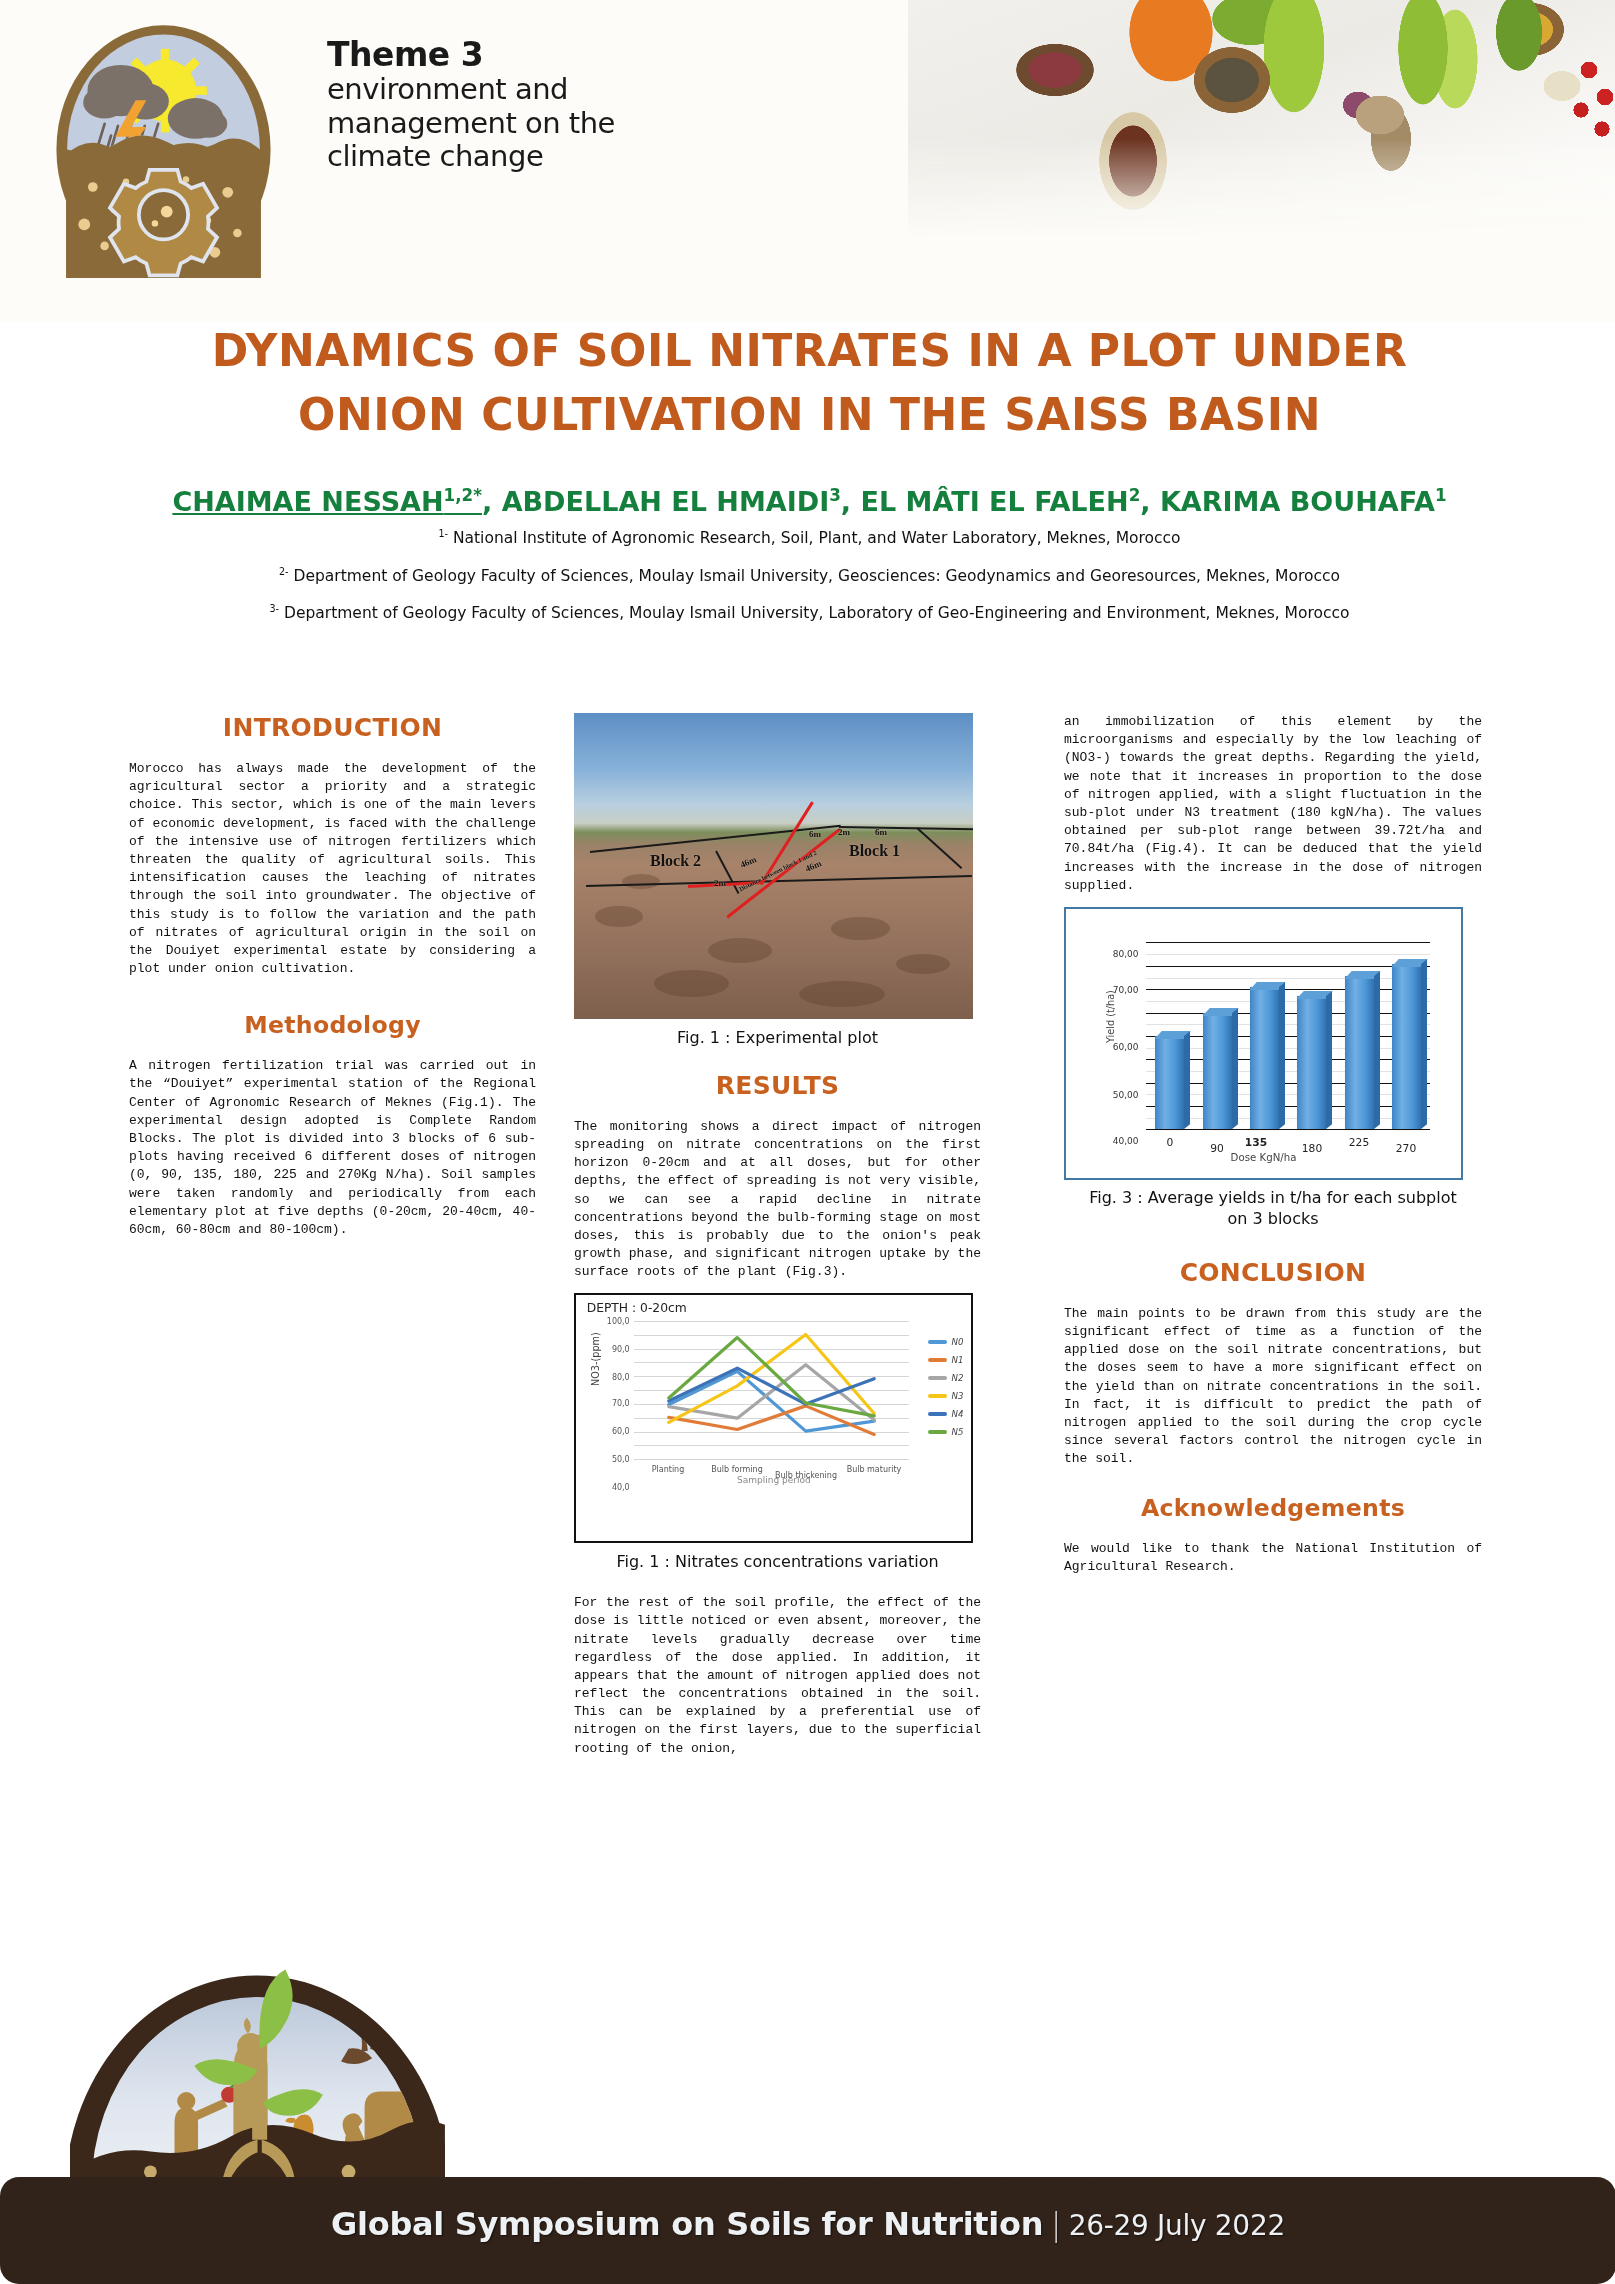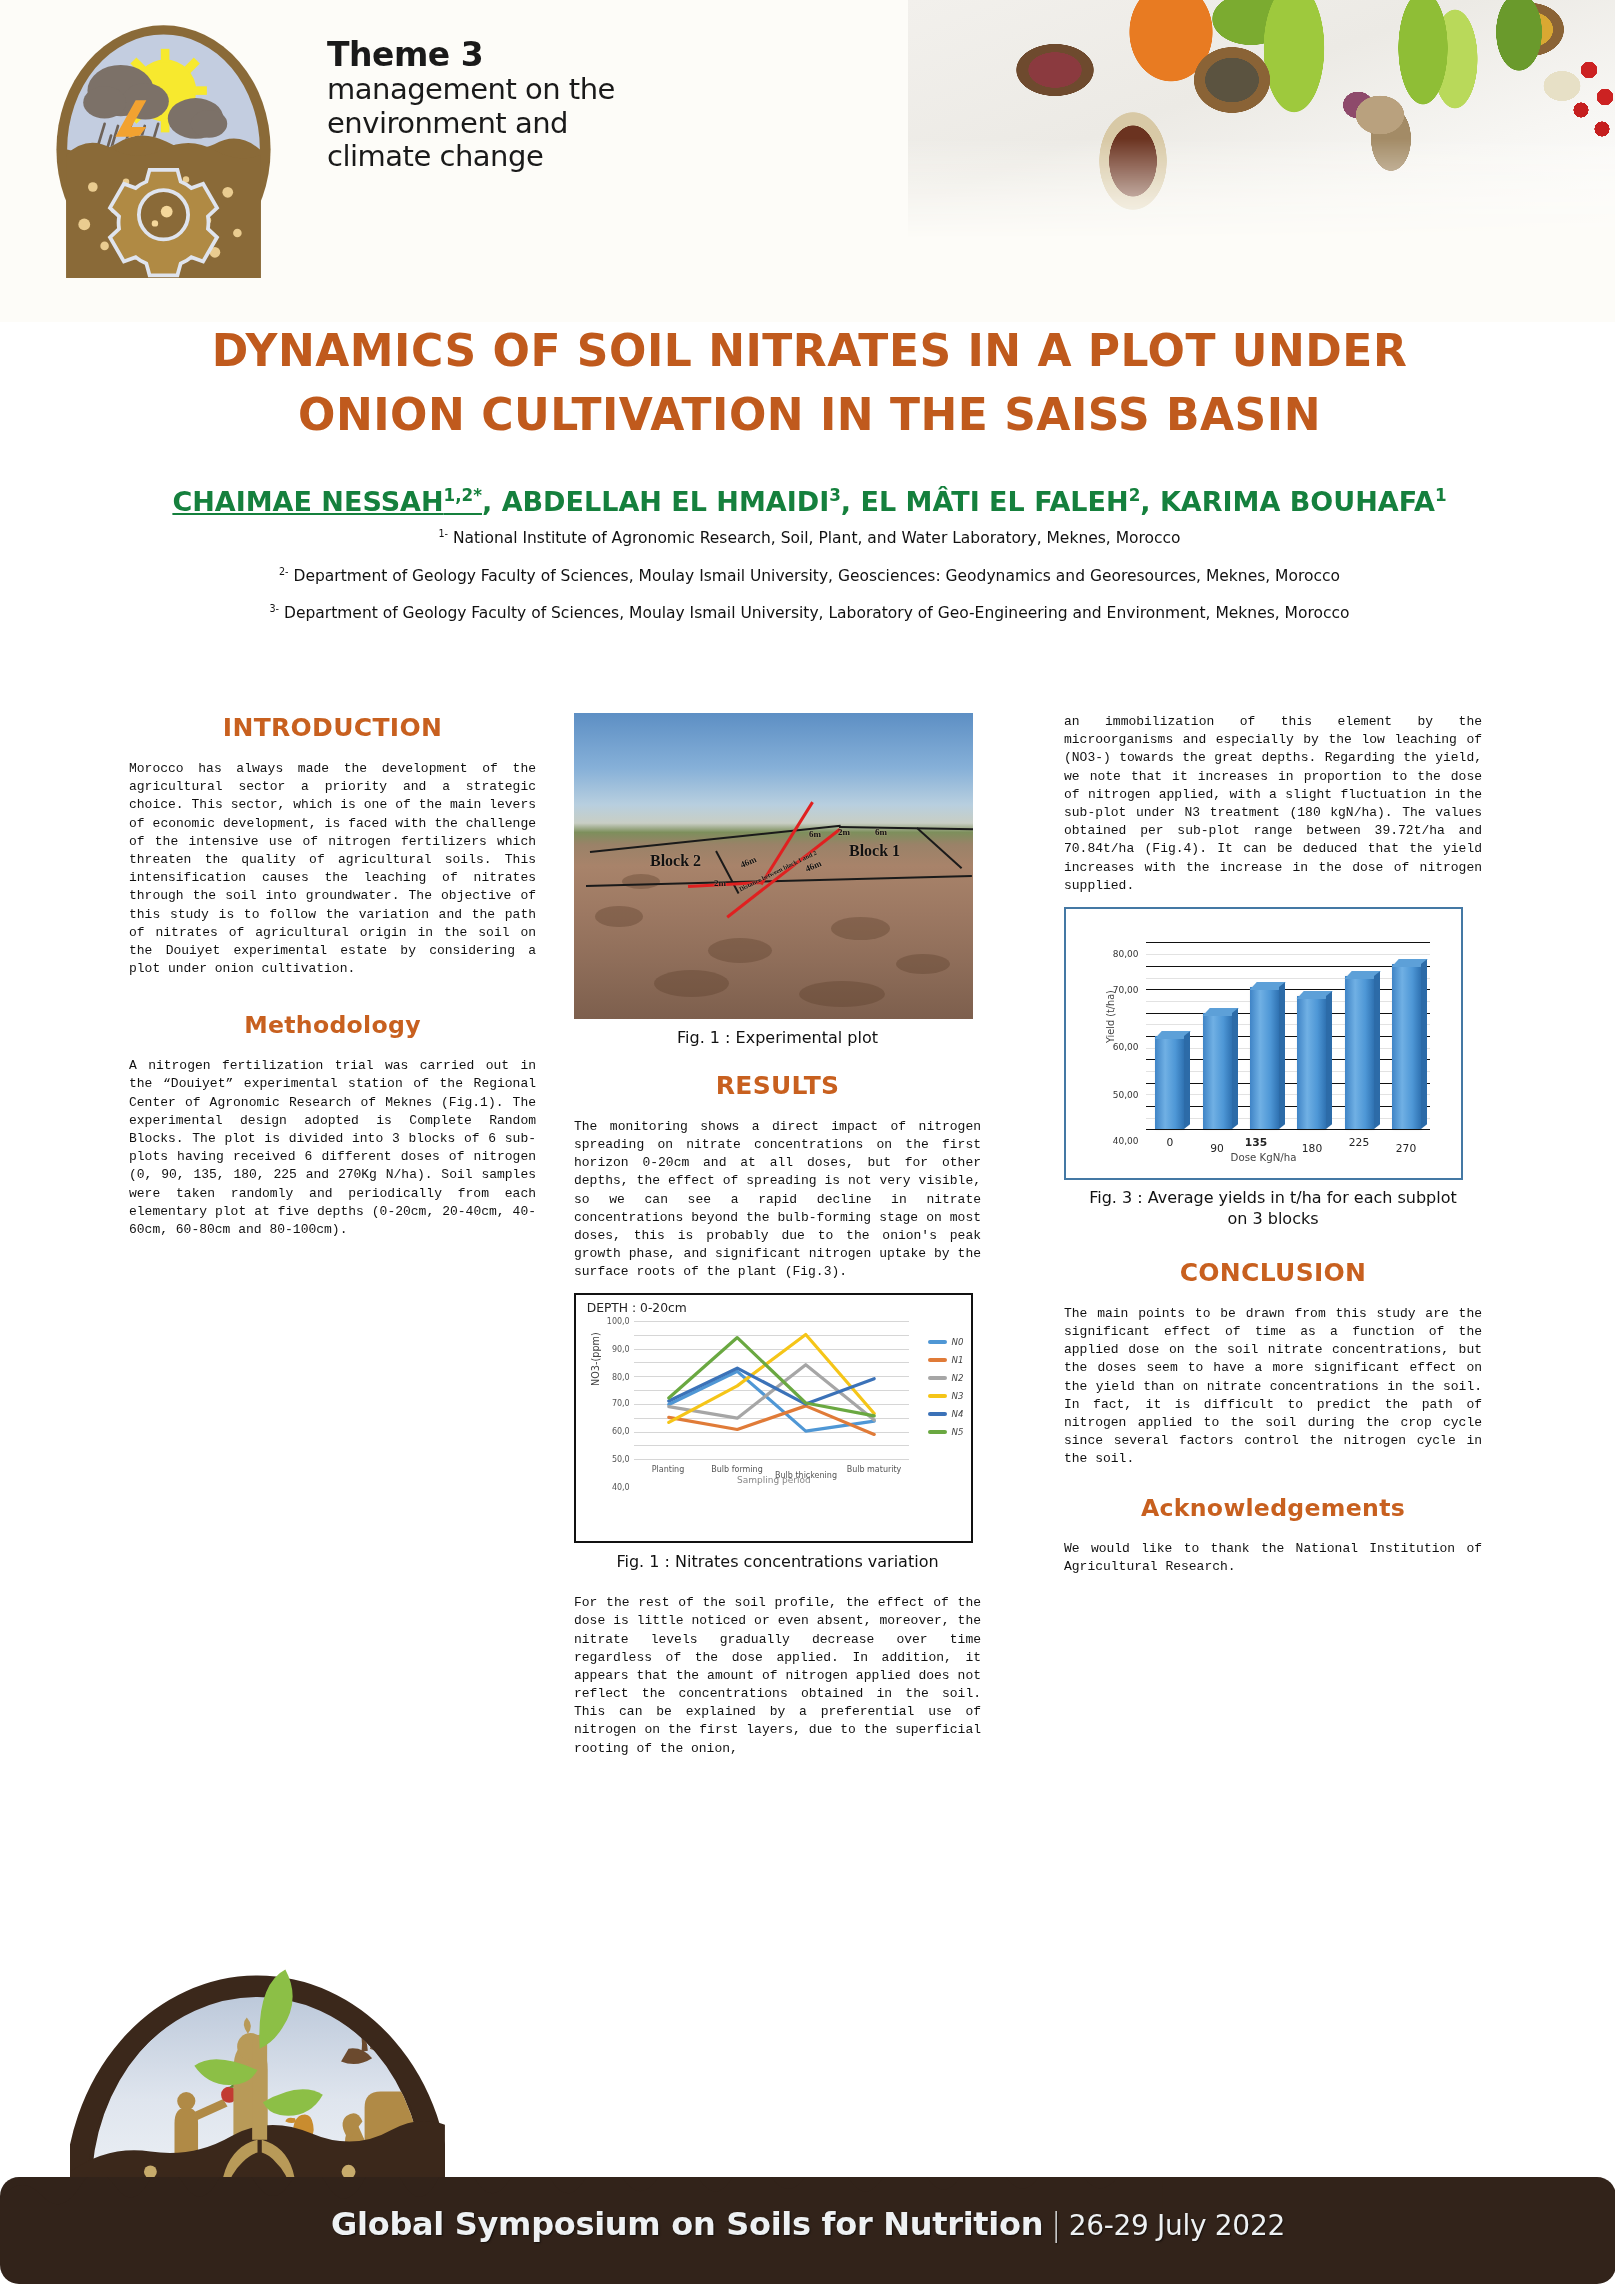--- a/index.html
+++ b/index.html
@@ -272,22 +272,22 @@
         <path d="M-26 -84 h52 l6 22 a72 72 0 0 1 20 12 l22 -8 l26 45 l-17 16 a72 72 0 0 1 0 23 l17 16 l-26 45 l-22 -8 a72 72 0 0 1 -20 12 l-6 22 h-52 l-6 -22 a72 72 0 0 1 -20 -12 l-22 8 l-26 -45 l17 -16 a72 72 0 0 1 0 -23 l-17 -16 l26 -45 l22 8 a72 72 0 0 1 20 -12 Z"></path>
         <circle cx="0" cy="0" r="46" fill="#8a6a38"></circle>
       </g>
       <circle cx="6" cy="-6" r="11" fill="#f5d79a"></circle>
       <circle cx="-16" cy="16" r="6" fill="#f5d79a"></circle>
     </g>
   </svg>
 
   <div class="theme-text">
     <div class="theme-num">Theme 3</div>
+    <div class="theme-sub">environment and</div>
     <div class="theme-sub">management on the</div>
-    <div class="theme-sub">environment and</div>
     <div class="theme-sub">climate change</div>
   </div>
 </div>
 
 <div class="poster-title">
   <div>DYNAMICS OF SOIL NITRATES IN A PLOT UNDER</div>
   <div>ONION CULTIVATION IN THE SAISS BASIN</div>
 </div>
 
 <div class="authors"><span class="lead"><span>CHAIMAE NESSAH</span><sup>1,2*</sup></span><span>, ABDELLAH EL HMAIDI</span><sup>3</sup><span>, EL MÂTI EL FALEH</span><sup>2</sup><span>, KARIMA BOUHAFA</span><sup>1</sup></div>

